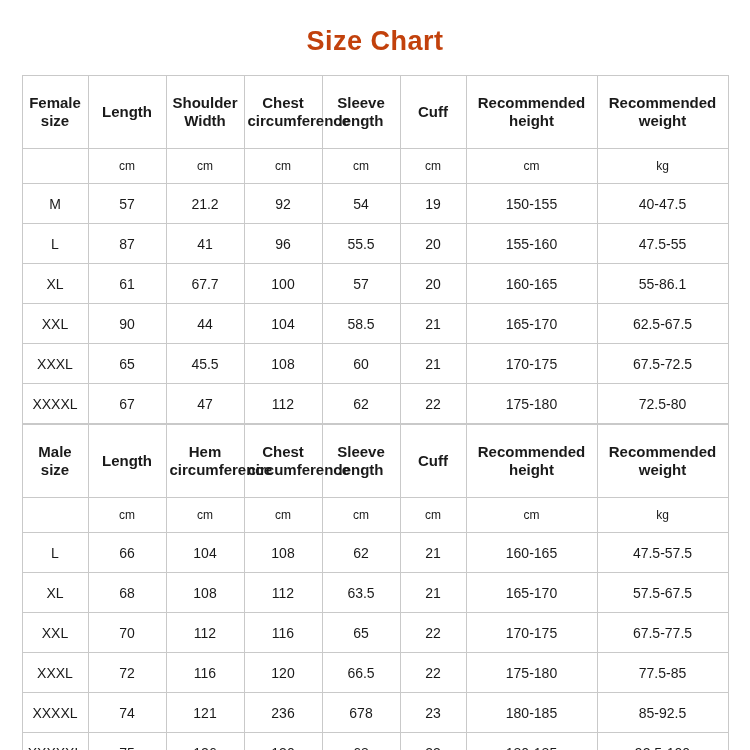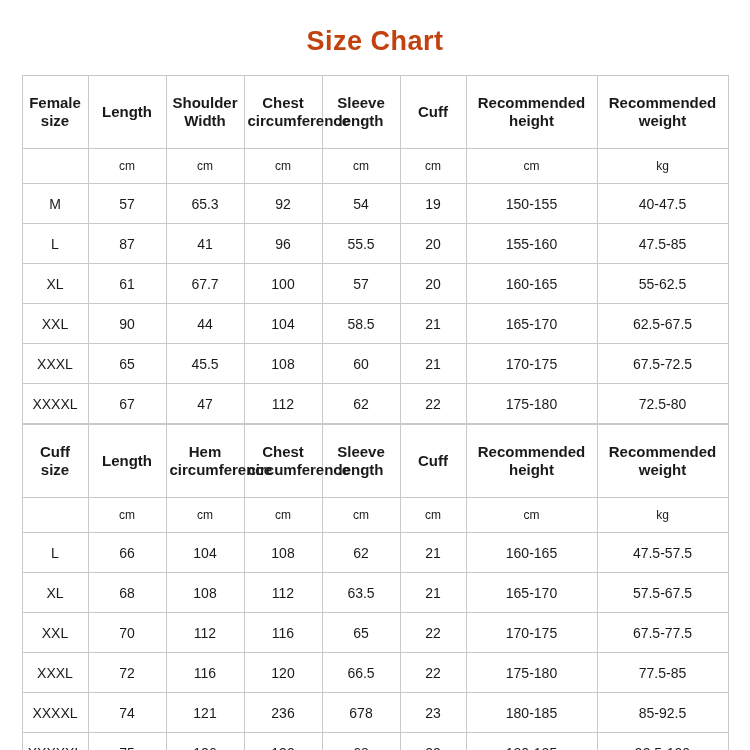--- a/index.html
+++ b/index.html
@@ -111,46 +111,46 @@
         <td>cm</td>
         <td>cm</td>
         <td>cm</td>
         <td>cm</td>
         <td>cm</td>
         <td>kg</td>
       </tr>
       <tr class="data-row">
         <td class="size-cell">M</td>
         <td>57</td>
-        <td>65.3</td>
+        <td>21.2</td>
         <td>92</td>
         <td>54</td>
         <td>19</td>
         <td>150-155</td>
         <td>40-47.5</td>
       </tr>
       <tr class="data-row">
         <td class="size-cell">L</td>
         <td>87</td>
         <td>41</td>
         <td>96</td>
         <td>55.5</td>
         <td>20</td>
         <td>155-160</td>
-        <td>47.5-85</td>
+        <td>47.5-55</td>
       </tr>
       <tr class="data-row">
         <td class="size-cell">XL</td>
         <td>61</td>
         <td>67.7</td>
         <td>100</td>
         <td>57</td>
         <td>20</td>
         <td>160-165</td>
-        <td>55-62.5</td>
+        <td>55-86.1</td>
       </tr>
       <tr class="data-row">
         <td class="size-cell">XXL</td>
         <td>90</td>
         <td>44</td>
         <td>104</td>
         <td>58.5</td>
         <td>21</td>
         <td>165-170</td>
         <td>62.5-67.5</td>
@@ -186,21 +186,21 @@
         <col class="c1">
         <col class="c2">
         <col class="c3">
         <col class="c4">
         <col class="c5">
         <col class="c6">
         <col class="c7">
     </colgroup>
     <tbody>
       <tr class="header-row">
-        <th>Cuff size</th>
+        <th>Male size</th>
         <th>Length</th>
         <th>Hem circumference</th>
         <th>Chest circumference</th>
         <th>Sleeve length</th>
         <th>Cuff</th>
         <th>Recommended height</th>
         <th>Recommended weight</th>
       </tr>
       <tr class="unit-row">
         <td></td>

